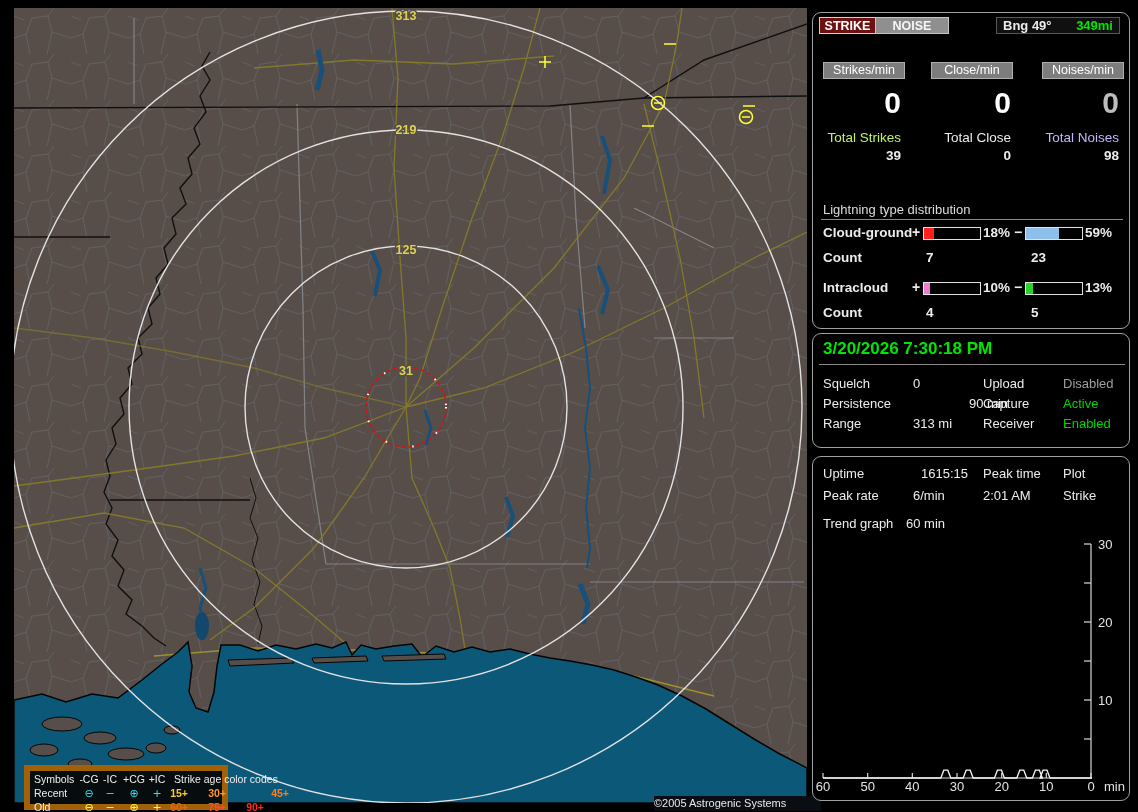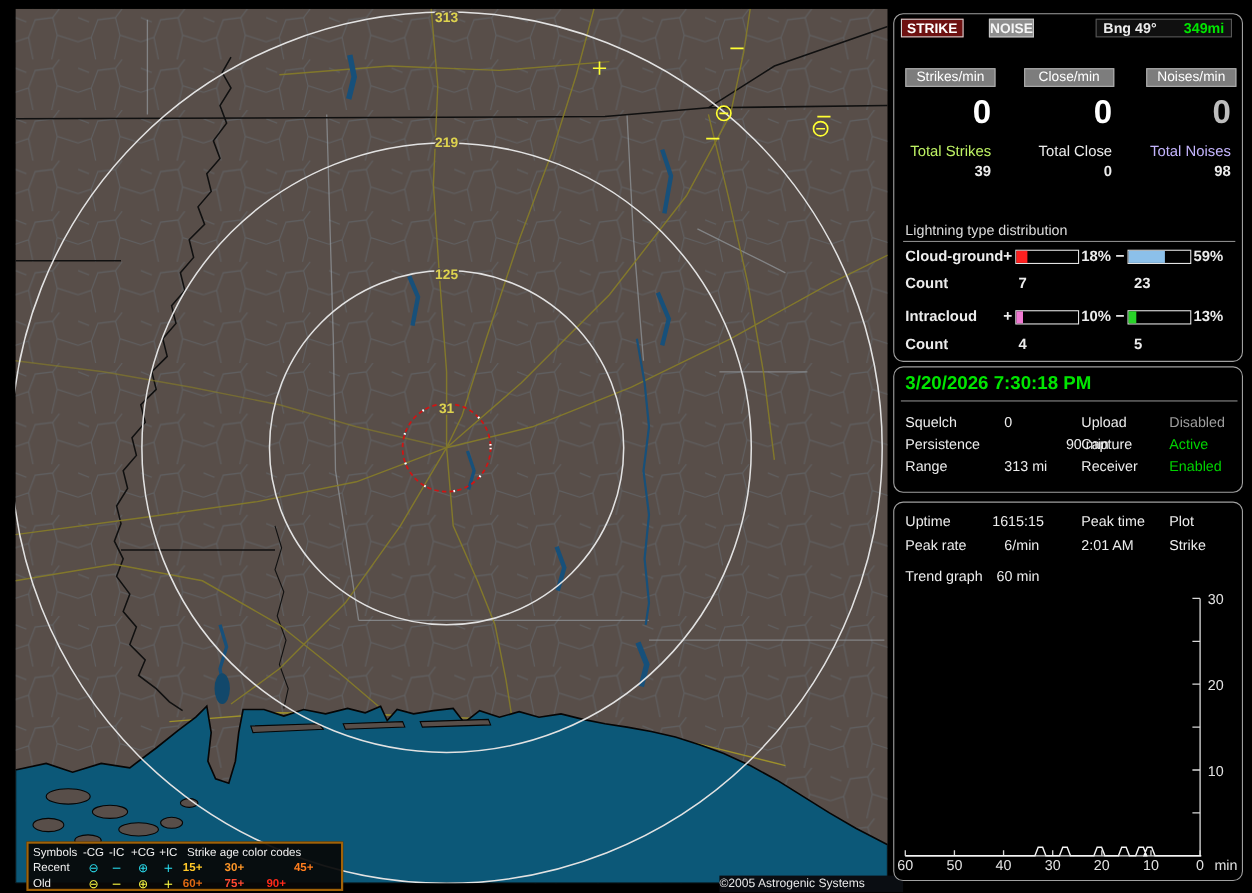--- a/index.html
+++ b/index.html
@@ -28,22 +28,22 @@
   .bar{position:absolute;width:56px;height:11px;border:1px solid #e2e2e2;background:#000;}
   .bar i{display:block;height:100%;}
   .pct{position:absolute;font-weight:bold;font-size:13.5px;}
   .kv{position:absolute;font-size:13px;}
   .datetime{position:absolute;font-size:17px;font-weight:bold;}
   
   .axis{stroke:#d8d8d8;stroke-width:1.2;fill:none;}
   .tick{fill:#e2e2e2;font-size:13px;font-family:"Liberation Sans","DejaVu Sans",sans-serif;}
   .trendline{stroke:#f4f4f4;stroke-width:1.3;fill:none;}
   
-  .legendbox{position:absolute;left:10px;top:757px;width:288px;height:45px;background:rgba(8,8,8,0.93);
-             border:2px solid #a16207;box-sizing:border-box;font-size:10.5px;color:#efefef;}
+  .legendbox{position:absolute;left:10px;top:757px;width:204px;height:45px;background:rgba(8,8,8,0.93);
+             border:6px solid #a16207;box-sizing:border-box;font-size:10.5px;color:#efefef;}
   .legendbox span{position:absolute;line-height:13px;white-space:nowrap;}
   .lg-sym{font-family:"DejaVu Sans",sans-serif;font-size:11px;text-align:center;}
   .copybar{position:absolute;left:640px;top:788px;width:167px;height:15px;background:#0a0d12;
            color:#e8e8e8;font-size:11px;line-height:15px;}
   .ringlabel{fill:#ddd24e;font-size:12.5px;font-weight:bold;text-anchor:middle;
              font-family:"Liberation Sans","DejaVu Sans",sans-serif;
              paint-order:stroke;stroke:#584e49;stroke-width:3px;}
 </style>
 </head>
 <body>
@@ -188,21 +188,21 @@
       <span style="left: 134px; top: 30px; width: 24px; text-align: right; font-weight: bold; color: rgb(224, 106, 20);">60+</span>
       <span style="left: 172px; top: 30px; width: 24px; text-align: right; font-weight: bold; color: rgb(255, 74, 50);">75+</span>
       <span style="left: 210px; top: 30px; width: 24px; text-align: right; font-weight: bold; color: rgb(255, 42, 26);">90+</span>
     </div>
 
     <div class="copybar">©2005 Astrogenic Systems</div>
   </div>
 
   <div class="panel" style="top:12px;height:317px;">
     <div class="btn btn-strike" style="left:6px;top:4px;width:57px;">STRIKE</div>
-    <div class="btn btn-noise" style="left:86px;top:4px;width:41px;text-align:center;">NOISE</div>
+    <div class="btn btn-noise" style="left:62px;top:4px;width:74px;text-align:center;">NOISE</div>
     <div class="bng-box" style="left:183px;top:4px;width:124px;">
       <span>Bng 49°</span>
       <span style="color: rgb(0, 230, 0);">349mi</span>
     </div>
 
     <div class="rate-label" style="left:10px;top:49px;">Strikes/min</div>
     <div class="rate-label" style="left:118px;top:49px;">Close/min</div>
     <div class="rate-label" style="left:229px;top:49px;">Noises/min</div>
 
     <div class="bigzero" style="left: 0px; top: 74px; color: rgb(255, 255, 255);">0</div>
@@ -263,21 +263,21 @@
     <div class="kv" style="left:170px;top:62px;">Capture</div>
     <div class="kv" style="left: 250px; top: 62px; color: rgb(0, 212, 0);">Active</div>
     <div class="kv" style="left:10px;top:82px;">Range</div>
     <div class="kv" style="left:100px;top:82px;">313 mi</div>
     <div class="kv" style="left:170px;top:82px;">Receiver</div>
     <div class="kv" style="left: 250px; top: 82px; color: rgb(0, 212, 0);">Enabled</div>
   </div>
 
   <div class="panel" style="top:456px;height:345px;">
     <div class="kv" style="left:10px;top:9px;">Uptime</div>
-    <div class="kv" style="left:89px;top:9px;text-align:right;">1615:15</div>
+    <div class="kv" style="left:108px;top:9px;text-align:right;">1615:15</div>
     <div class="kv" style="left:170px;top:9px;">Peak time</div>
     <div class="kv" style="left:250px;top:9px;">Plot</div>
     <div class="kv" style="left:10px;top:31px;">Peak rate</div>
     <div class="kv" style="left:100px;top:31px;">6/min</div>
     <div class="kv" style="left:170px;top:31px;">2:01 AM</div>
     <div class="kv" style="left:250px;top:31px;">Strike</div>
     <div class="kv" style="left:10px;top:59px;">Trend graph</div>
     <div class="kv" style="left:93px;top:59px;">60 min</div>
     <svg id="trend-svg" class="abs" style="left:0;top:0;" width="316" height="343" viewBox="0 0 316 343">
         <line x1="10" y1="321" x2="279" y2="321" class="axis"></line>

